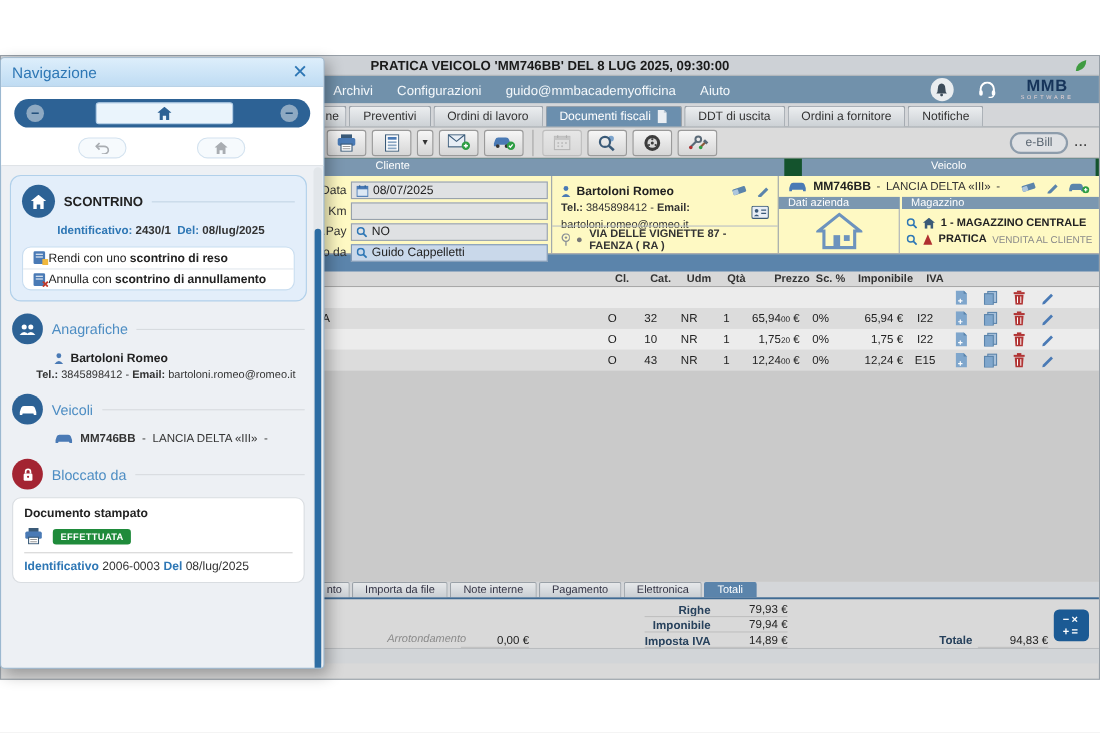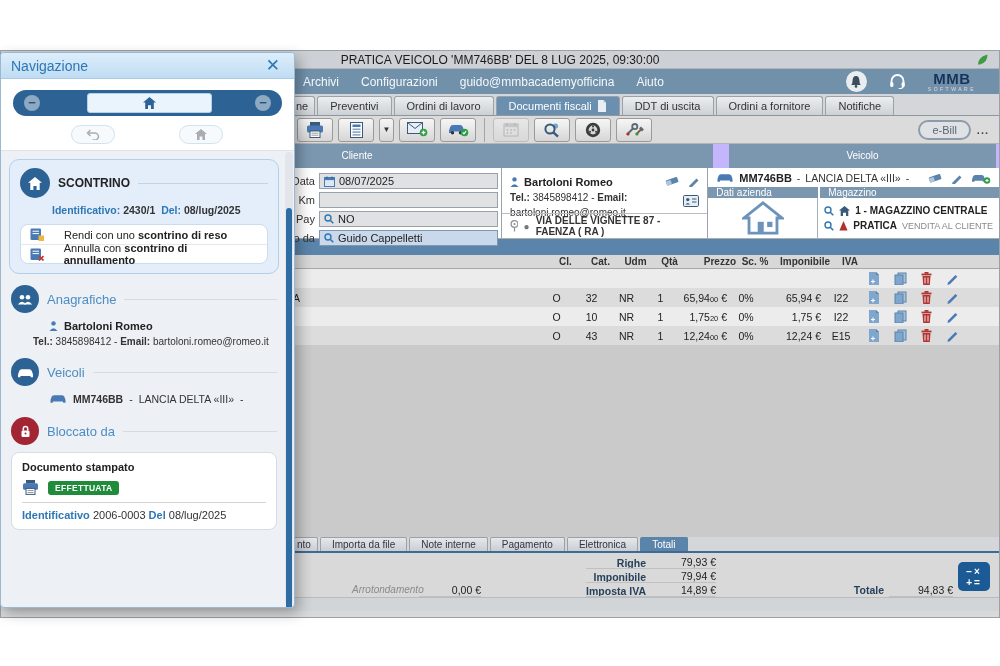--- a/index.html
+++ b/index.html
@@ -2,46 +2,46 @@
 <html><head>
 <meta charset="utf-8">
 <style>
   *{box-sizing:border-box;margin:0;padding:0}
   body{background:#fff;font-family:"Liberation Sans",sans-serif;-webkit-font-smoothing:antialiased}
   .stage{position:relative;width:1000px;height:666px;background:#fff;overflow:hidden}
   svg{display:block}
 
   
   .win{position:absolute;left:0;top:50px;width:1000px;height:568px;background:#d9d9d9;border:1px solid #98a0a8}
-  .titlebar{height:18px;background:#cdd1d6;display:flex;align-items:center;justify-content:center;position:relative;font-size:12px;font-weight:normal;color:#1a1a1a;border-bottom:1px solid #aeb4ba}
+  .titlebar{height:18px;background:#cdd1d6;display:flex;align-items:center;justify-content:center;position:relative;font-size:12px;font-weight:bold;color:#1a1a1a;border-bottom:1px solid #aeb4ba}
   .leaf{position:absolute;right:10px;top:2px}
   .menubar{height:25px;background:#7191ab;display:flex;align-items:center;padding-left:302px;gap:22px;font-size:12px;color:#f4f8fb}
   .mb-right{margin-left:auto;display:flex;align-items:center;gap:22px;padding-right:23px}
   .bellwrap{width:21px;height:21px;border-radius:50%;background:#e9edf0;display:flex;align-items:center;justify-content:center}
   .logo{display:flex;flex-direction:column;align-items:center;line-height:1}
   .logo-main{font-weight:bold;font-size:15px;color:#16345a;letter-spacing:.5px}
   .logo-sub{font-size:5px;letter-spacing:2.5px;color:#e8d4d4;margin-top:1px}
   .tabstrip{height:22px;background:#d4d6d9;display:flex;align-items:flex-end;padding-left:288px;border-bottom:1px solid #8f979e}
   .tab{height:19px;padding:0 12px;display:flex;align-items:center;gap:5px;font-size:11px;color:#333;background:linear-gradient(#eceef0,#ccd1d5);border:1px solid #9aa1a8;border-bottom:none;border-radius:3px 3px 0 0;margin-right:2px;white-space:nowrap}
   .tab.active{background:#6b8fae;color:#fff}
   .tab.frag{padding:0 6px}
   .toolbar{height:28px;background:#dbdbdb;display:flex;align-items:center;padding:0 10px 0 296px;border-bottom:1px solid #b5b5b5}
   .ib{width:36px;height:24px;background:linear-gradient(#f6f6f6,#d6d6d6);border:1px solid #9a9a9a;border-radius:3px;display:flex;align-items:center;justify-content:center;margin-right:5px}
   .ib.small{width:15px;font-size:8px;color:#333}
   .ib.disabled{opacity:.45}
   .tsep{width:1px;height:24px;background:#a5a5a5;margin:0 8px 0 3px}
   .ebill{margin-left:auto;display:flex;align-items:center;gap:6px}
   .ebill-btn{border:2px solid #8d9cab;border-radius:12px;padding:2px 12px;font-size:11px;color:#5a6672;background:#dfe1e4}
   .dots{font-weight:bold;color:#444;letter-spacing:1px;font-size:11px}
-  .bandrow{height:24px;display:flex;gap:16px;background:#c4b5fd}
+  .bandrow{height:16px;display:flex;gap:16px;background:#14532d}
   .band{background:#7b97b0;color:#fff;font-size:10px;display:flex;align-items:center;justify-content:center;line-height:1}
   .band.b1{width:712px}
   .band.b2{flex:1;margin-right:3px}
   
-  .inforow{height:71px;background:#ffffff;display:flex;position:relative;border-bottom:1px solid #adadad}
+  .inforow{height:71px;background:#fef9c3;display:flex;position:relative;border-bottom:1px solid #adadad}
   .fields{width:505px;padding-top:5px}
   .frow{display:flex;align-items:center;height:16px;margin-bottom:3px}
   .flabel{width:318px;text-align:right;padding-right:4px;font-size:11px;color:#333}
   .finput{flex:1;margin-right:3px;height:16px;border:1px solid #98a2ac;background:#dfe1e3;display:flex;align-items:center;padding:0 4px;font-size:11px;color:#222;gap:4px}
   .finput.hl{background:#c9d8ea;border-color:#7f98b2}
   .cpanel{width:208px;border-left:1px solid #9aa2aa;position:relative;padding:6px 8px 0 8px;font-size:10px;color:#333}
   .crow1{display:flex;align-items:center;gap:5px;font-size:11px;font-weight:bold;color:#222;height:15px}
   .crow2,.crow3{margin-top:3px;line-height:1.2}
   .cicons{position:absolute;top:7px;right:8px;display:flex;gap:9px}
   .cicon2{position:absolute;top:27px;right:8px}
@@ -109,21 +109,21 @@
   .nav-sb-thumb{position:absolute;left:1px;right:1px;top:56px;height:428px;background:#2d6da3;border-radius:3px}
   .scard{background:#e3eefa;border:1px solid #b1d0ea;border-radius:10px;padding:8px 10px 9px 10px;margin-right:2px}
   .schead{display:flex;align-items:center}
   .circle{width:30px;height:30px;border-radius:50%;background:#2d6295;color:#fff;display:flex;align-items:center;justify-content:center;flex:none}
   .sc-title{font-weight:bold;font-size:12px;color:#222;margin:0 8px}
   .hline{flex:1;height:1px;background:#c2d4e4}
   .idrow{margin:6px 0 0 32px;font-size:10.5px}
   .lbl-blue{color:#2e77b5;font-weight:bold}
   .val-dark{color:#333;font-weight:bold}
   .acts{background:#fff;border:1px solid #c8ddf0;border-radius:8px;margin-top:8px}
-  .act-item{display:flex;align-items:center;gap:20px;height:19px;padding:8px 9px;font-size:11px;color:#222}
+  .act-item{display:flex;align-items:center;gap:0;height:19px;padding:8px 9px;font-size:11px;color:#222}
   .act-item + .act-item{border-top:1px solid #e2e8ee}
   .nsec{display:flex;align-items:center;margin:11px 4px 5px 2px}
   .ncircle{width:28px;height:28px;border-radius:50%;background:#2d6295;color:#fff;display:flex;align-items:center;justify-content:center;flex:none}
   .ncircle.red{background:#a32432}
   .nsec-label{color:#4d8dc3;font-size:13px;margin:0 8px}
   .hline2{flex:1;height:1px;background:#d7dbdf}
   .prow{display:flex;align-items:center;gap:6px;margin:2px 0 0 40px;font-size:11px;font-weight:bold;color:#222;height:15px}
   .trow{margin:3px 0 0 24px;font-size:10px;color:#333}
   .vnrow{display:flex;align-items:center;gap:6px;margin:2px 0 0 40px;font-size:10.5px;color:#333;height:15px}
   .bcard{background:#fff;border:1px solid #d9dde1;border-radius:8px;margin:7px 4px 0 2px;padding:8px 10px}

